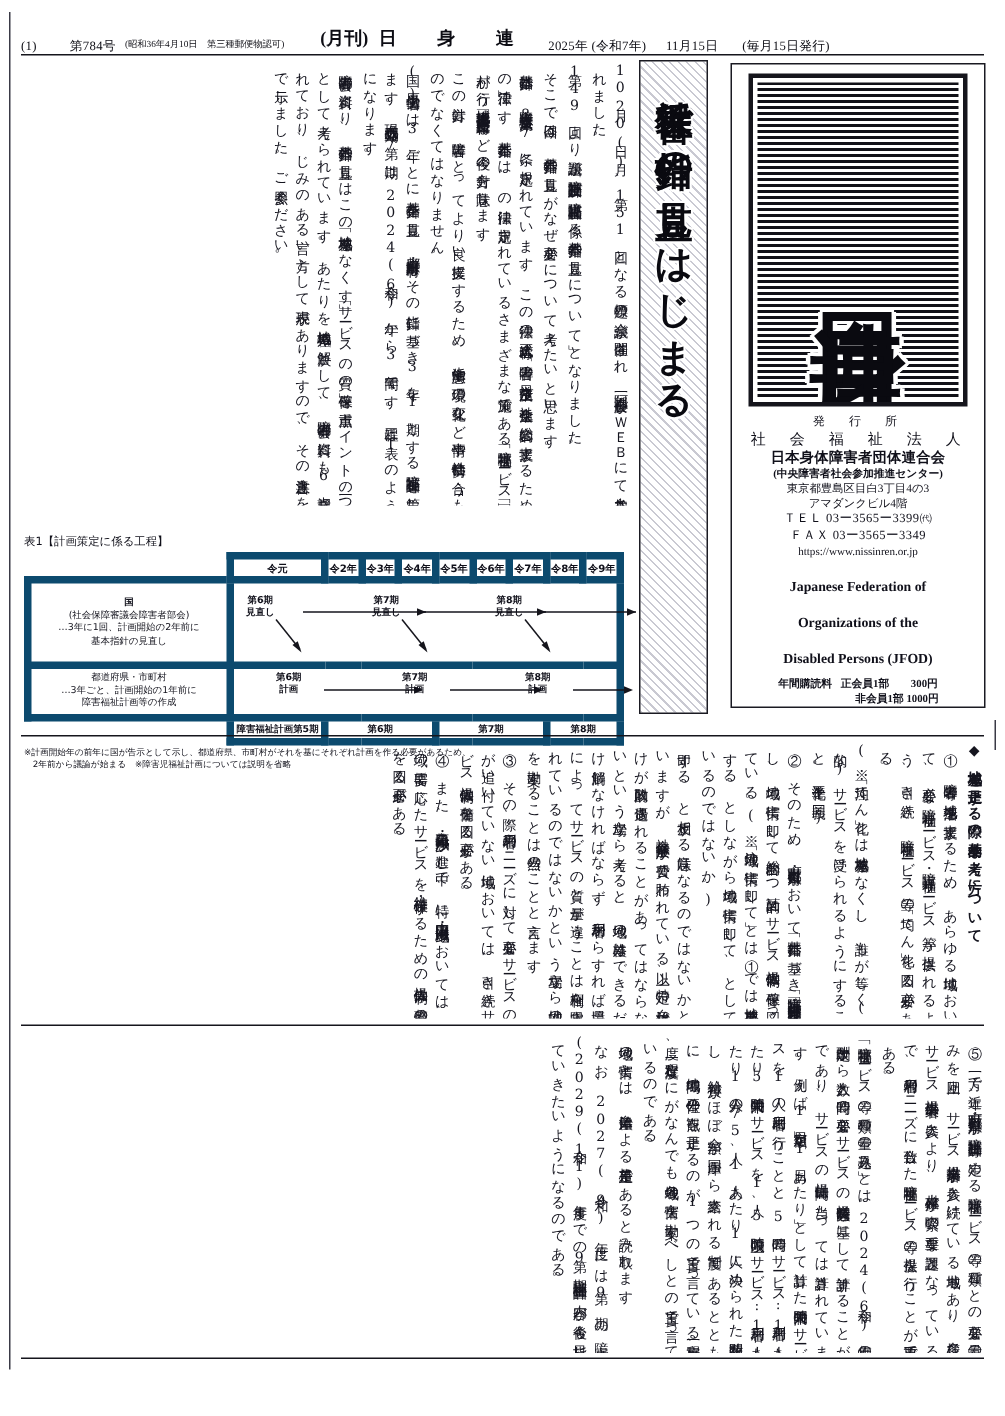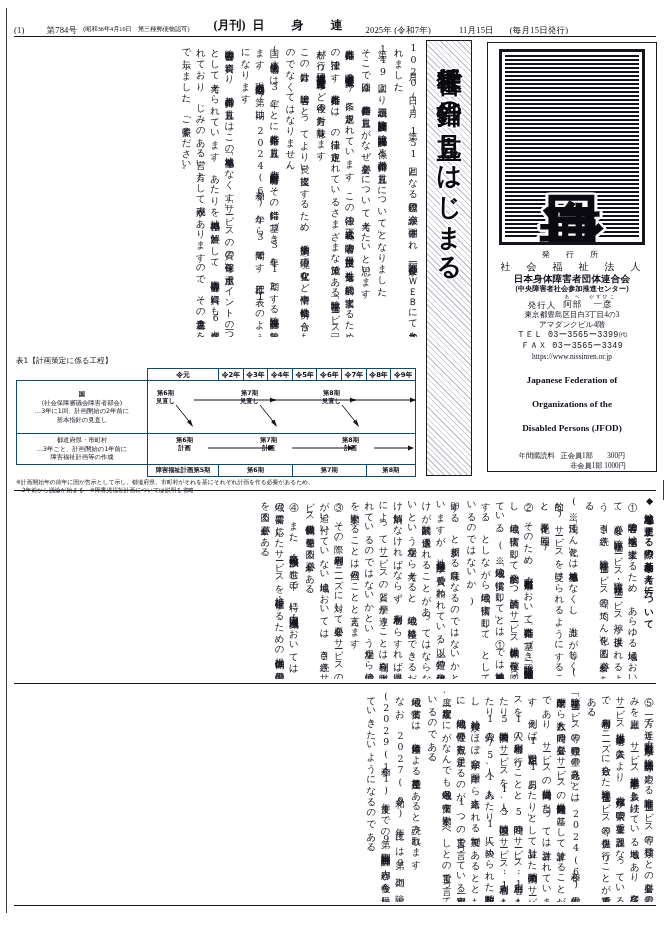--- a/index.html
+++ b/index.html
@@ -92,34 +92,34 @@
       3px 0 0 #fff,-3px 0 0 #fff;
   }
   .pub{width:100%;text-align:center;margin-top:5px;color:#10101a;}
   .pub .l{display:block;line-height:1.3;}
   .pub .sp{letter-spacing:4px;font-size:8px;}
   .pub .sp2{letter-spacing:3px;font-size:10px;font-weight:400;}
   .pub .org{font-size:9.5px;font-weight:700;letter-spacing:.2px;}
   .pub .sub{font-size:7.2px;font-weight:bold;}
   .pub .nm{font-size:8.5px;letter-spacing:1px;}
   .pub .ad{font-size:7.6px;}
-  .pub .tel{font-size:8.4px;font-family:Liberation Mono, monospace;letter-spacing:.3px;}
+  .pub .tel{font-size:8.4px;font-family:Liberation Serif, serif;letter-spacing:.3px;}
   .pub .url{font-size:7.4px;font-family:"Liberation Serif",serif;}
   .pub .en{font-size:9.2px;font-weight:700;line-height:1.22;margin-top:13px;
            font-family:"Liberation Serif",serif;}
-  .pub .fee{font-size:7.2px;line-height:1.3;margin-top:18px;}
+  .pub .fee{font-size:7.2px;line-height:1.3;margin-top:7px;font-weight:bold;}
   .ruby{font-size:4.6px;display:block;line-height:1;letter-spacing:2px;}
 
   
   .tablewrap{position:absolute;left:16px;top:356px;width:400px;}
   .tbl-title{font-size:7.6px;font-weight:400;margin-bottom:2px;color:#10101a;
              font-family:"DejaVu Sans","Liberation Sans",sans-serif;}
   table.proc{border-collapse:collapse;width:400px;
              font-family:"DejaVu Sans","Liberation Sans",sans-serif;}
-  table.proc td,table.proc th{border:1px solid #0c4a6e;padding:0;color:#10101a;}
+  table.proc td,table.proc th{border:5px solid #0c4a6e;padding:0;color:#10101a;}
   table.proc th{font-size:6.8px;font-weight:700;height:11px;text-align:center;}
   .lbl{width:130px;text-align:center;font-size:6.3px;line-height:1.35;padding:2px 1px;}
   .lbl b{font-weight:700;}
   .chart-cell{position:relative;height:52px;}
   .chart-cell2{position:relative;height:30px;}
   .ph{position:absolute;font-size:6.3px;line-height:1.2;text-align:center;font-weight:700;}
   .band td{font-size:6.3px;text-align:center;height:11px;font-weight:700;}
   .note{font-size:5.8px;line-height:1.35;margin-top:2px;color:#10101a;
         font-family:"DejaVu Sans","Liberation Sans",sans-serif;}
 
@@ -149,21 +149,21 @@
   <div class="frame-right"></div>
 
   <div class="mast-line">
     <span class="seg" style="margin-right:22px;">(1)</span>
     <span class="seg" style="margin-right:6px;">第784号</span>
     <span class="tiny" style="margin-right:24px;">(昭和36年4月10日　第三種郵便物認可)</span>
     <span class="bigsp" style="margin-right:7px;">(月刊)</span>
     <span class="big" style="margin-right:26px;">日</span>
     <span class="big" style="margin-right:26px;">身</span>
     <span class="big" style="margin-right:22px;">連</span>
-    <span class="seg" style="margin-right:28px;">2025年 (令和7年)</span>
+    <span class="seg" style="margin-right:13px;">2025年 (令和7年)</span>
     <span class="seg" style="margin-right:16px;">11月15日</span>
     <span class="seg">(毎月15日発行)</span>
   </div>
   <div class="mast-rule"></div>
 
   <div class="top-cols">
     <div class="vtext">10月20日(月)、第151回となる標題の会議が開催され、阿部一彦会長がＷＥＢにて参加されました。</div>
     <div class="vtext">第149回より議題が「障害福祉計画及び障害児福祉計画に係る基本指針の見直しについて」となりました。</div>
     <div class="vtext">そこで今回は、基本指針の見直しがなぜ必要かについて考えたいと思います。</div>
     <div class="vtext">基本指針は、障害者総合支援法第87条に規定されています。この法律の正式名称は「障害者の日常生活及び社会生活を総合的に支援するための法律」です。基本指針とは、の法律に規定されているさまざまな施策である「障害福祉サービス」「相談支援」「都道府県・市町村が行う地域生活支援事業」「自立支援給付」など今後の方針を意味します。</div>
@@ -179,31 +179,20 @@
   <div class="logobox">
     <div class="logo-inner">
       <div class="logo-stripes"></div>
       <div class="logo-chars">日身連</div>
     </div>
     <div class="pub">
       <span class="l sp">発　行　所</span>
       <span class="l sp2">社　会　福　祉　法　人</span>
       <span class="l org">日本身体障害者団体連合会</span>
       <span class="l sub">(中央障害者社会参加推進センター)</span>
-      <span class="l nm">
-        <span>発行人</span>
-        <span style="display:inline-block;vertical-align:bottom;margin:0 4px;">
-          <span class="ruby">あ  べ</span>
-          <span>阿部</span>
-        </span>
-        <span style="display:inline-block;vertical-align:bottom;">
-          <span class="ruby">かずひこ</span>
-          <span>一彦</span>
-        </span>
-      </span>
       <span class="l ad">東京都豊島区目白3丁目4の3</span>
       <span class="l ad">アマダンクビル4階</span>
       <span class="l tel">ＴＥＬ 03ー3565ー3399㈹</span>
       <span class="l tel">ＦＡＸ 03ー3565ー3349</span>
       <span class="l url">https://www.nissinren.or.jp</span>
       <span class="l en">Japanese Federation of</span>
       <span class="l en">Organizations of the</span>
       <span class="l en">Disabled Persons (JFOD)</span>
       <span class="l fee">
         <span>年間購読料</span>

